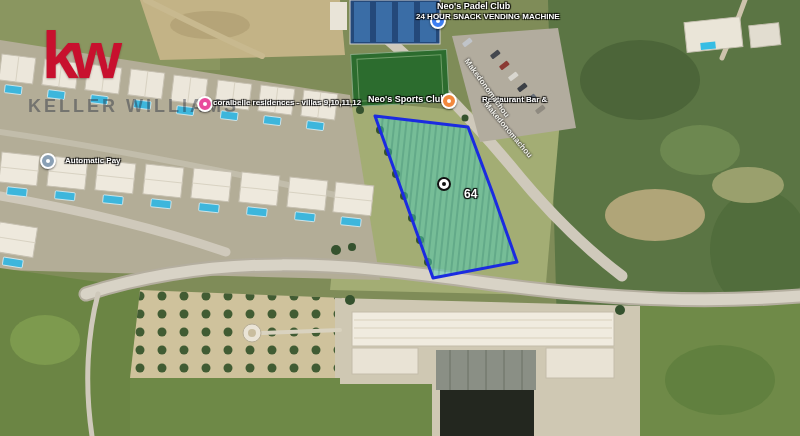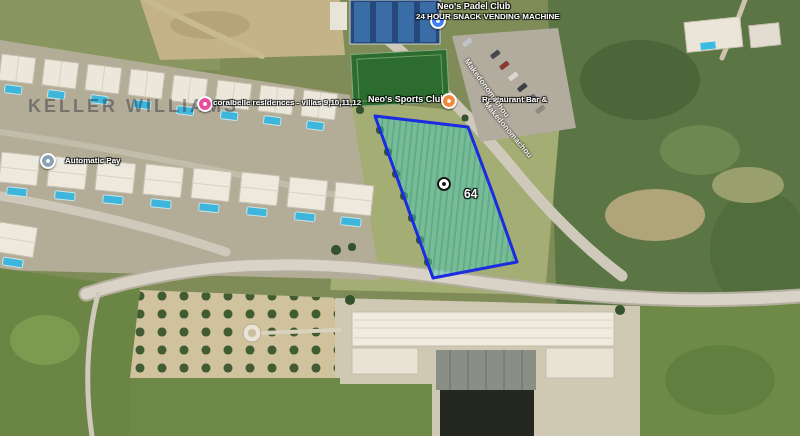--- a/index.html
+++ b/index.html
@@ -183,20 +183,21 @@
       <polygon points="375,116 468,127 493,194 517,262 433,278" fill="#49cdb9" fill-opacity="0.5"></polygon>
       <polygon points="375,116 468,127 493,194 517,262 433,278" fill="url(#crops)" fill-opacity="0.55"></polygon>
       <polygon points="375,116 468,127 493,194 517,262 433,278" fill="none" stroke="#1b2be0" stroke-width="3" stroke-linejoin="round"></polygon>
     </g>
     <g>
       <circle cx="444" cy="184" r="6" fill="#fff" stroke="#111" stroke-width="2"></circle>
       <circle cx="444" cy="184" r="2" fill="#111"></circle>
     </g>
   </svg>
 
+  <div class="logo-kw">kw</div>
   <div class="wm wm3">KELLER WILLIAMS</div>
 
   <div class="map-label" style="left:398px;top:1px;padding-left:39px;">Neo's Padel Club</div>
 
   <div class="poi poi-blue" style="left:430px;top:13px;">
       <span class="dot"></span>
     </div>
   <div class="map-label small" style="left:405px;top:12px;padding-left:11px;">24 HOUR SNACK VENDING MACHINE</div>
 
   <div class="poi poi-pink" style="left:197px;top:96px;">

